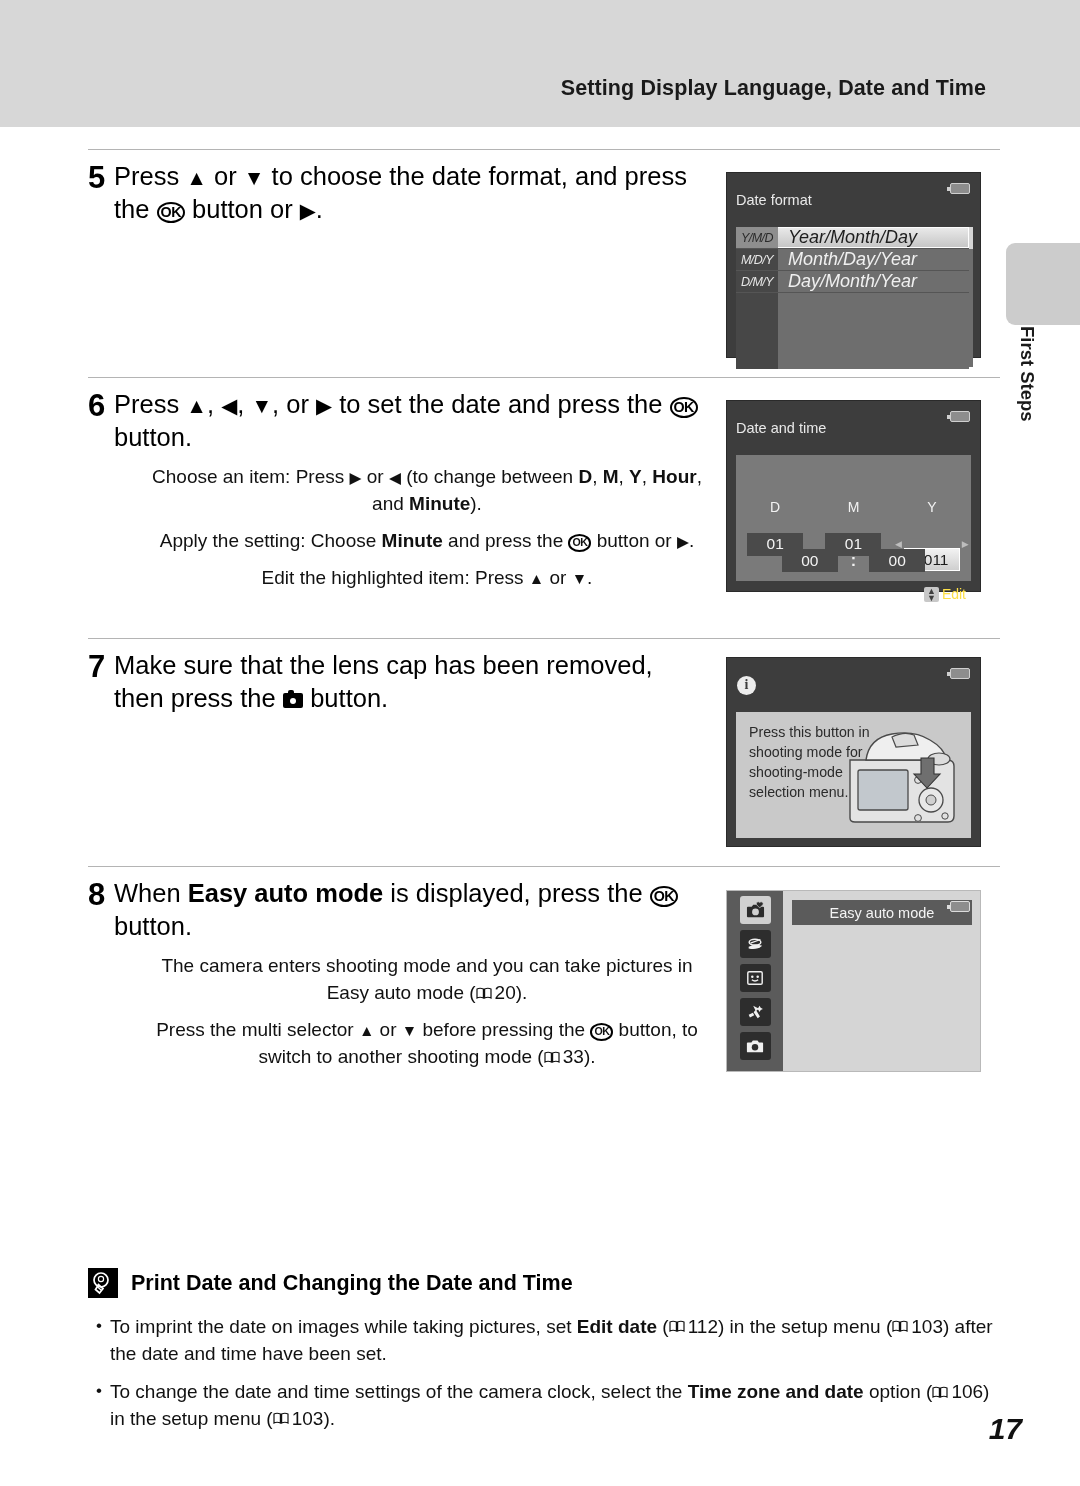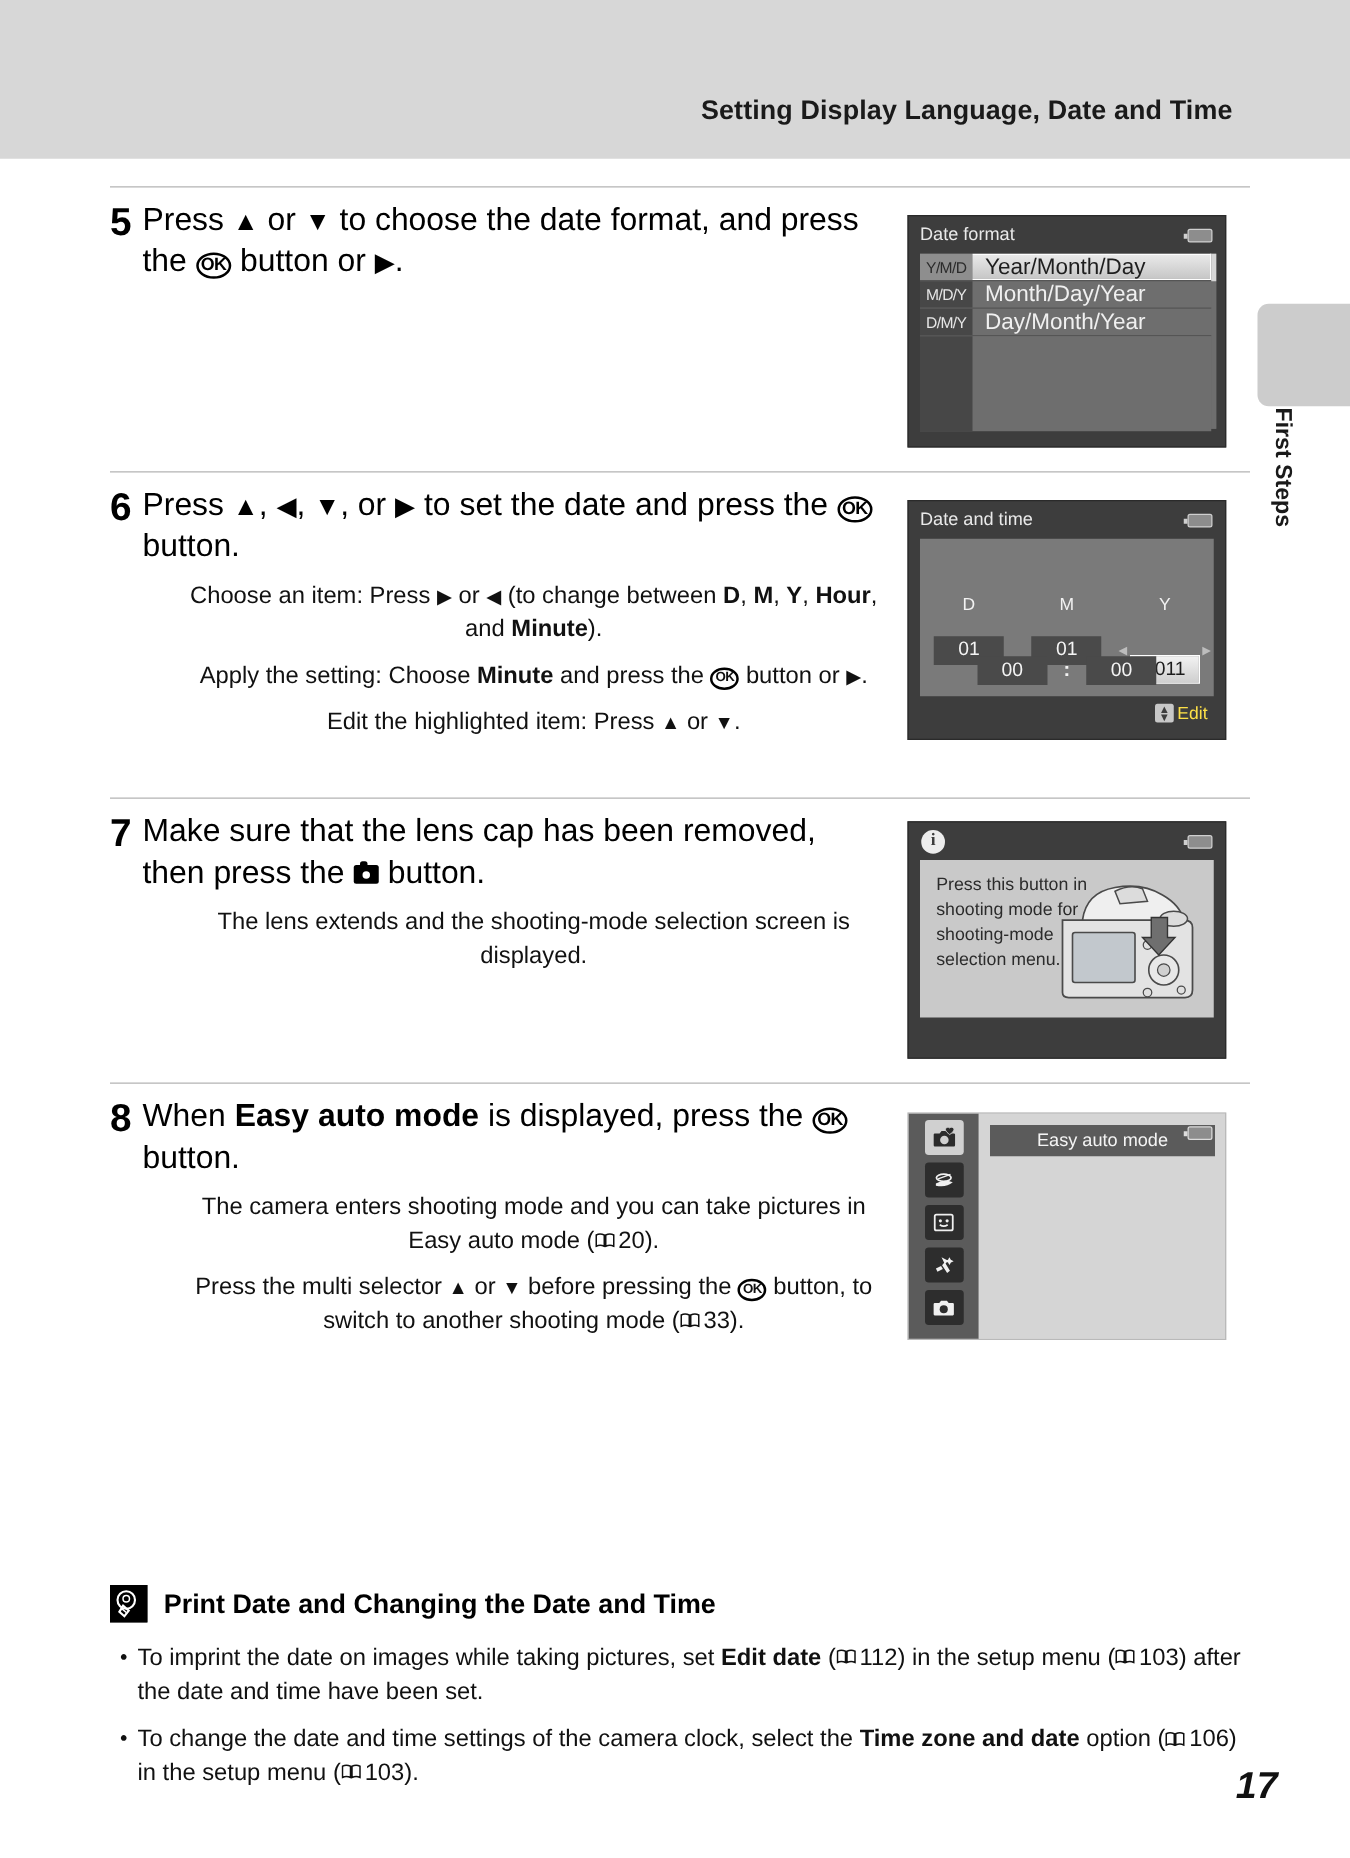--- a/index.html
+++ b/index.html
@@ -152,21 +152,21 @@
     background: #3d3d3d;
     border: 1px solid #2a2a2a;
     box-sizing: border-box;
   }
   .lcd-title {
     height: 30px;
     color: #e9e9e9;
     font-size: 14.5px;
     display: flex;
     align-items: center;
-    padding: 0 9px;
+    padding: 12px 9px;
     position: relative;
   }
   .batt {
     position: absolute;
     right: 10px;
     top: 10px;
     width: 20px;
     height: 11px;
     border: 1.6px solid #cfcfcf;
     border-radius: 2px;
@@ -182,20 +182,21 @@
   }
 
   
   #lcd-date-format { left: 726px; top: 172px; height: 186px; }
   .df-list {
     margin: 0 7px 0 9px;
     background: #6e6e6e;
     height: 140px;
     position: relative;
     border-right: 4px solid #6e6e6e;
+    font-style: italic;
   }
   .df-row {
     display: flex;
     height: 21px;
     align-items: stretch;
     border-bottom: 1px solid #555;
   }
   .df-abbr {
     width: 42px;
     background: #474747;
@@ -534,23 +535,20 @@
     <div class="dt-editicon">▲<br>▼</div>
     <span class="dt-editlabel">Edit</span>
   </div>
 </div>
 
 <div class="step" style="top:649px;">
   <div class="step-num">7</div>
   <div class="step-head">
     <span>Make sure that the lens cap has been removed, then press the </span><span class="cam-glyph"></span><span> button.</span>
   </div>
-  <div class="step-body">
-    <p>The lens extends and the shooting-mode selection screen is displayed.</p>
-  </div>
 </div>
 
 <div class="lcd" id="lcd-info">
   <div class="lcd-title">
     <span class="info-icon">i</span>
     <span class="batt"></span>
   </div>
   <div class="info-panel">
     <div class="info-text">Press this button in shooting mode for shooting-mode selection menu.</div>
     <div class="info-cam">

